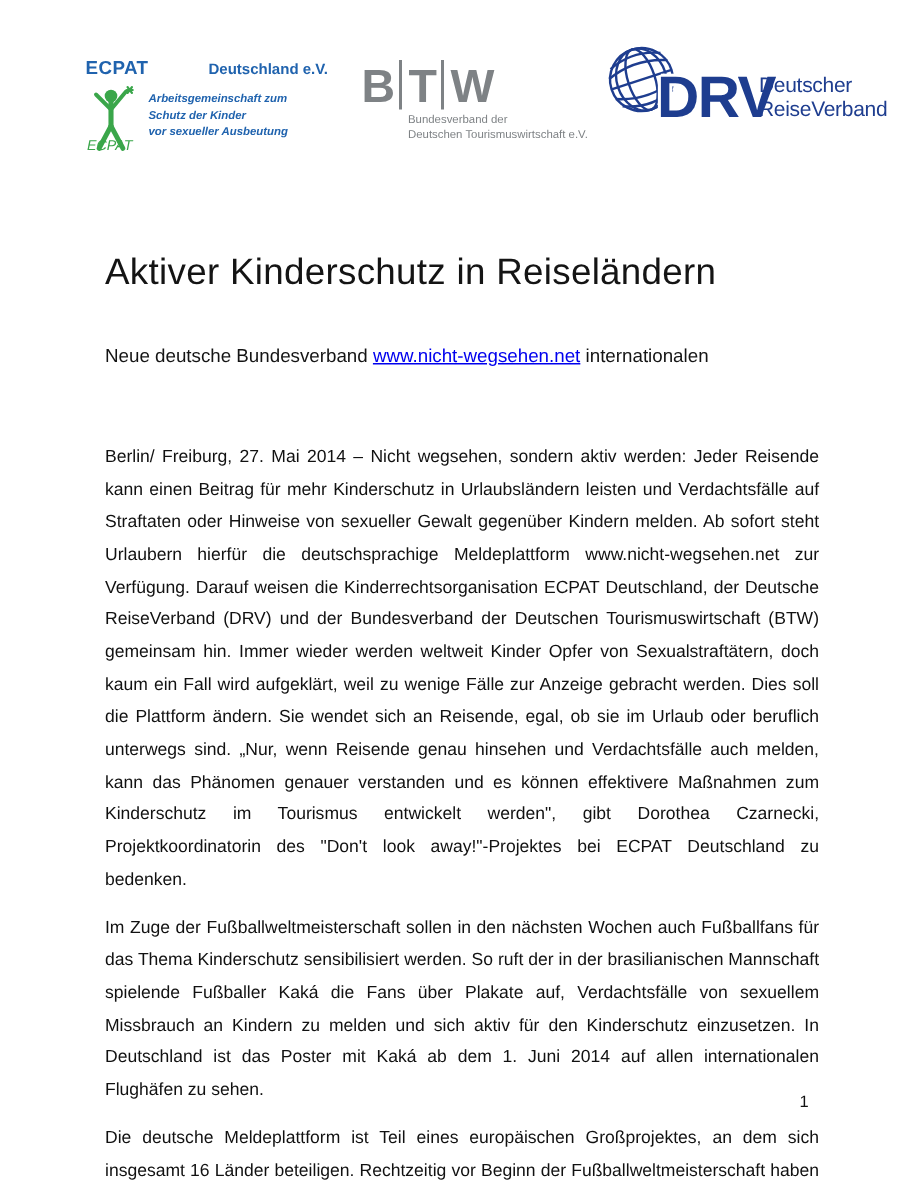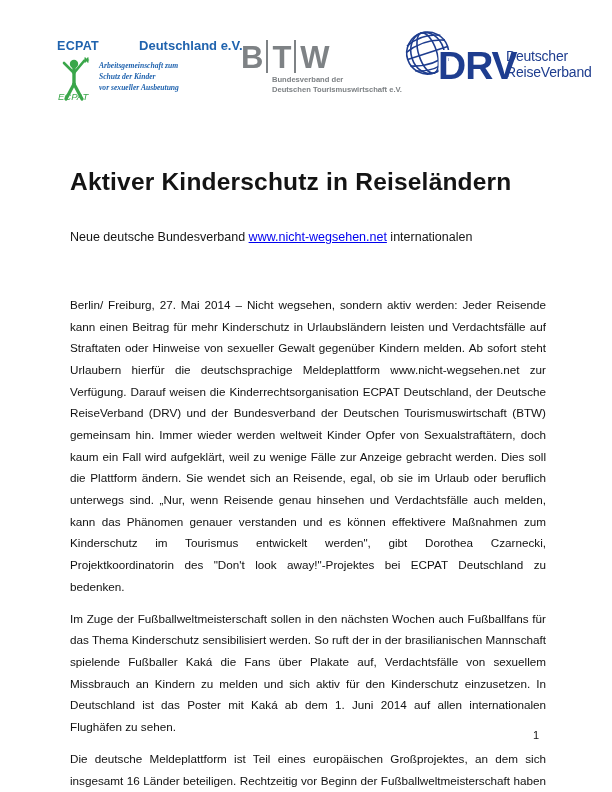--- a/index.html
+++ b/index.html
@@ -9,42 +9,42 @@
     background:#ffffff;
     font-family:"Liberation Sans",sans-serif;
     color:#151515;
     overflow:hidden;
   }
 
   
   .logo-ecpat{position:absolute;left:57px;top:36px;width:150px;}
   .ecpat-top{white-space:nowrap;}
   .ecpat-name{font-size:12.5px;font-weight:bold;color:#2063ae;letter-spacing:.3px;}
-  .ecpat-suffix{font-size:13px;font-weight:bold;color:#2063ae;margin-left:3px;padding-left:37px;}
+  .ecpat-suffix{font-size:10px;font-weight:bold;color:#2063ae;margin-left:3px;padding-left:37px;}
   .ecpat-bottom{display:flex;margin-top:2px;}
   .ecpat-figure{width:42px;height:48px;flex:0 0 auto;}
-  .ecpat-tagline{font-size:7.6px;font-style:italic;font-weight:600;color:#2063ae;line-height:11px;margin-top:4px;font-family:Liberation Serif, serif;}
+  .ecpat-tagline{font-size:7.6px;font-style:italic;font-weight:600;color:#2063ae;line-height:11px;margin-top:4px;}
 
   .logo-btw{position:absolute;left:241px;top:40px;}
   .btw-letters{display:flex;align-items:flex-end;color:#7e8285;}
   .btw-letter{font-size:31px;font-weight:bold;line-height:30px;letter-spacing:-1px;}
   .btw-bar{width:2px;height:33px;background:#7e8285;margin:0 4px;}
-  .btw-tagline{margin-left:31px;margin-top:2px;font-size:7.6px;font-weight:bold;color:#7e8285;line-height:10px;}
+  .btw-tagline{margin-left:31px;margin-top:2px;font-size:7.6px;font-weight:normal;color:#7e8285;line-height:10px;}
 
   .logo-drv{position:absolute;left:402px;top:28px;width:205px;height:55px;}
   .drv-globe{position:absolute;left:0;top:0;width:56px;height:52px;}
   .drv-abbr{
     position:absolute;left:36px;top:16px;
     font-size:39px;font-weight:bold;color:#1e3d8f;letter-spacing:-1px;
     text-shadow:-2px 0 0 #fff,2px 0 0 #fff,0 -2px 0 #fff,0 2px 0 #fff;
   }
   .drv-name{position:absolute;left:104px;top:20px;font-size:14px;color:#1e3d8f;letter-spacing:-.2px;}
 
   
-  .headline{position:absolute;left:70px;top:168px;font-size:24.5px;color:#141414;letter-spacing:.2px;font-weight:bold;}
+  .headline{position:absolute;left:70px;top:168px;font-size:24.5px;color:#141414;letter-spacing:.2px;}
   .subtitle{position:absolute;left:70px;top:230px;font-size:12.5px;color:#141414;}
   .subtitle a{color:#0000ee;text-decoration:underline;cursor:pointer;}
 
   
   .body-text{
     position:absolute;left:70px;top:294px;width:476px;
     font-size:11.7px;line-height:21.65px;color:#111;
     text-align:justify;
   }
   .body-text p{margin:0 0 10.5px 0;}

